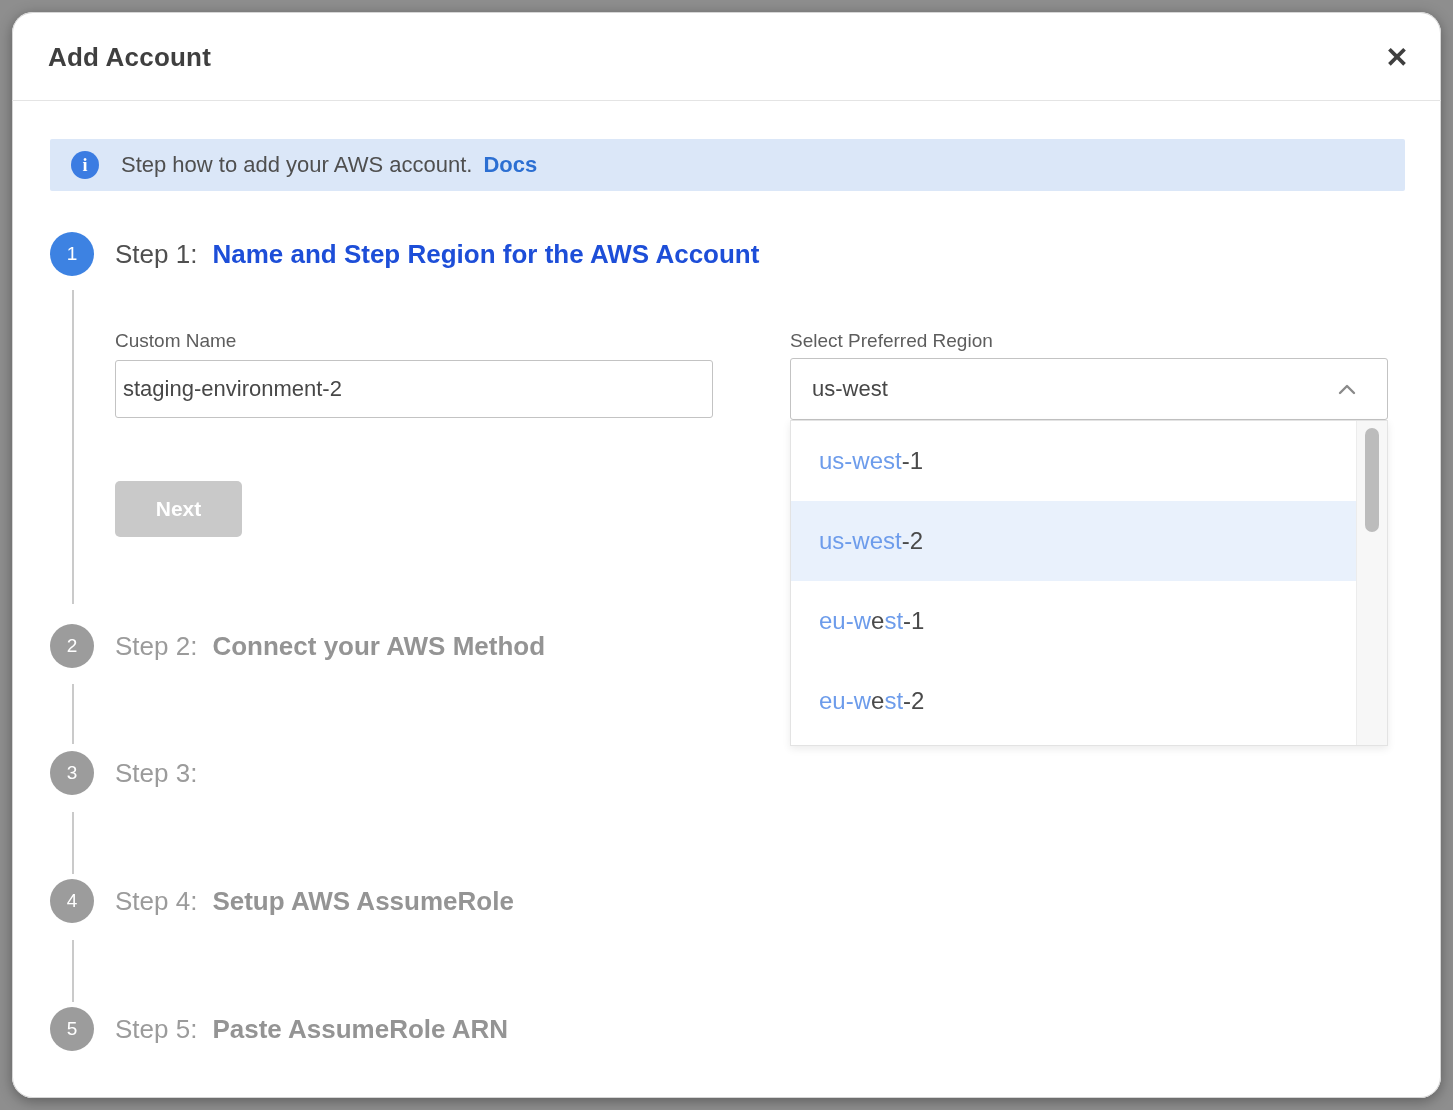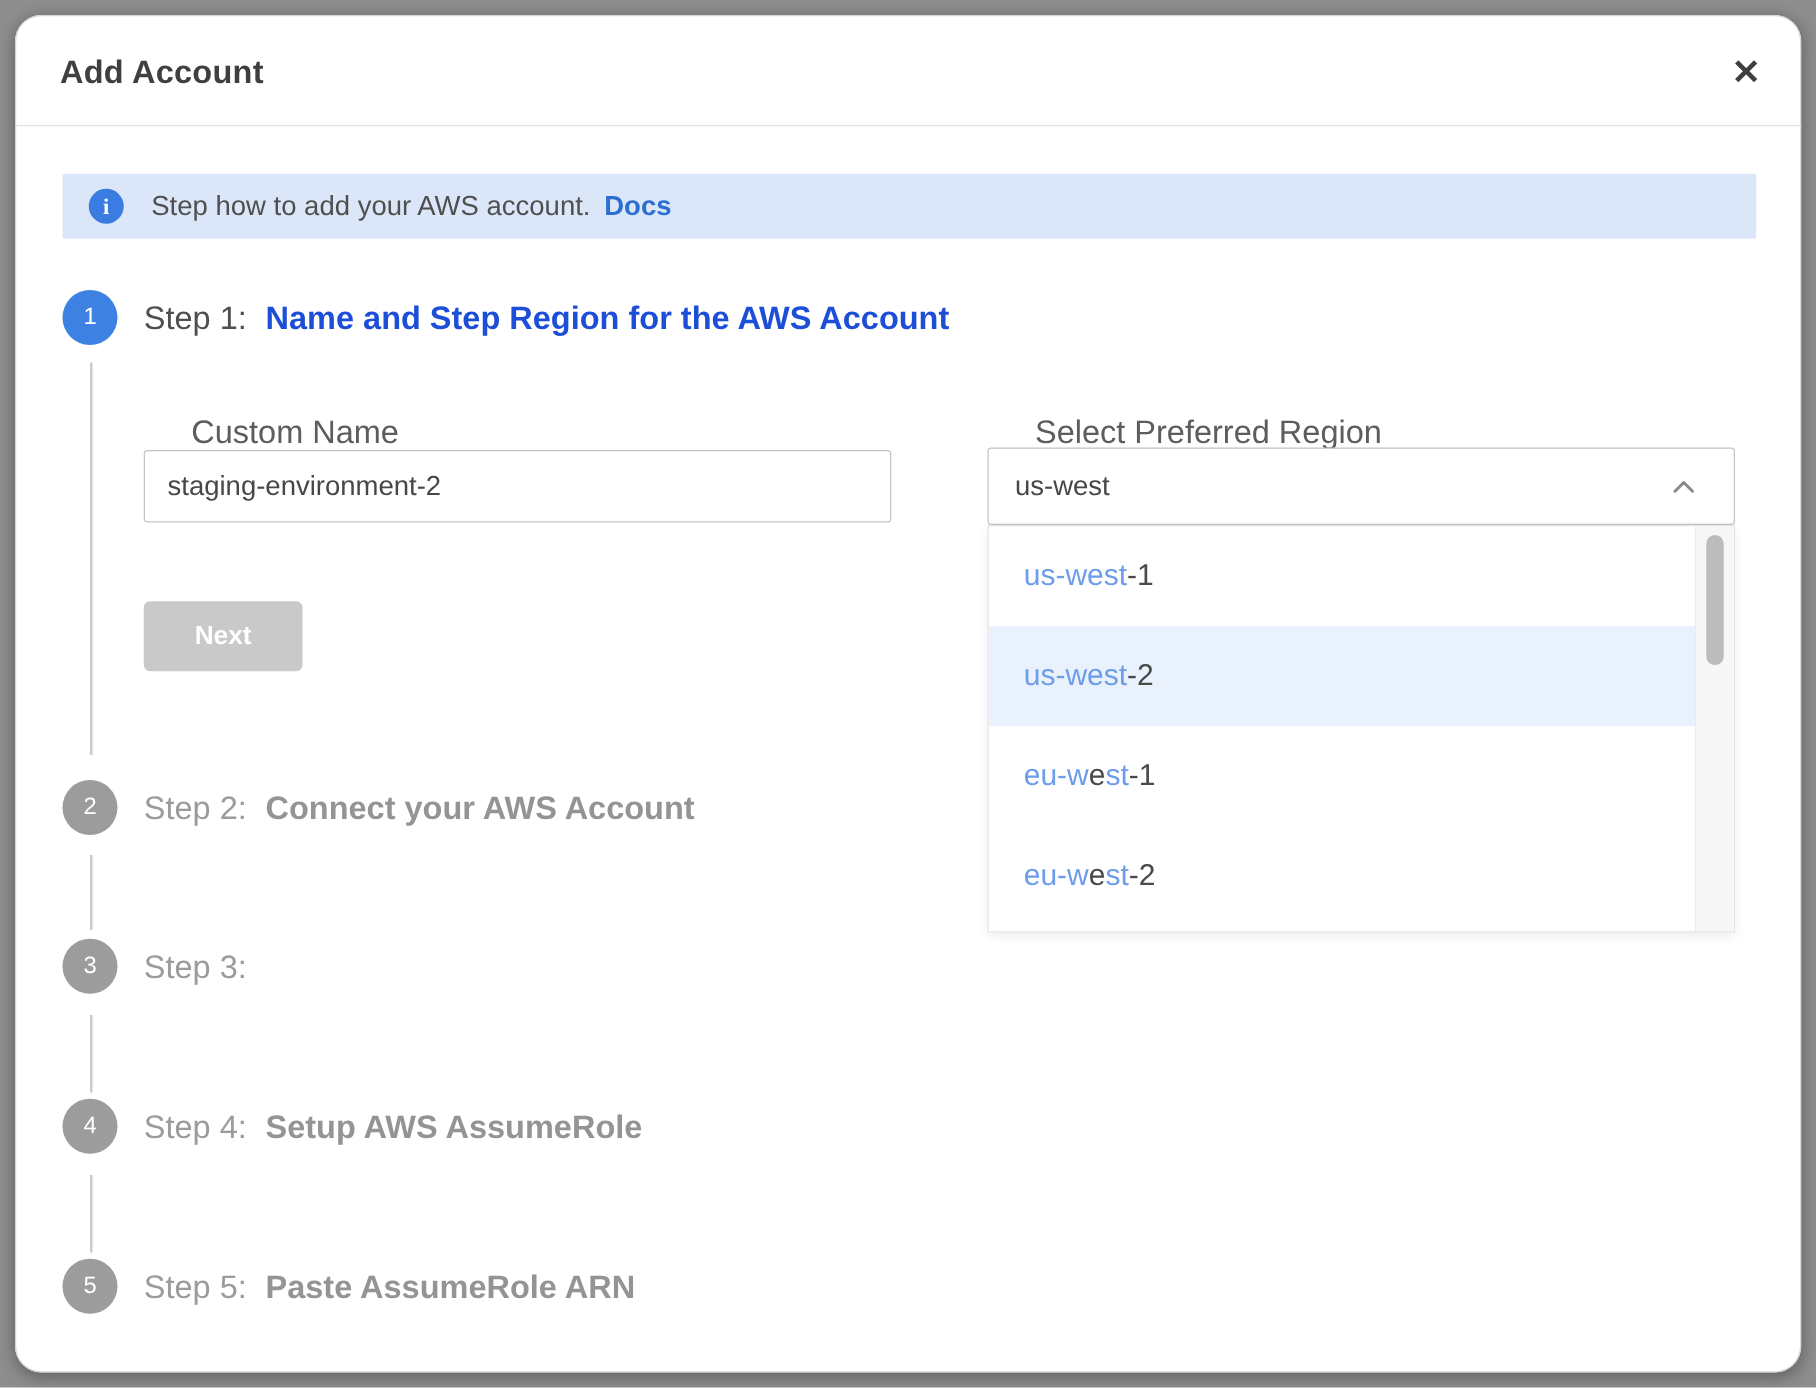--- a/index.html
+++ b/index.html
@@ -52,26 +52,26 @@
   .step-circle.inactive { background:var(--gray-circle,#9c9c9c); }
   .step-prefix { font-size:26px; font-weight:400; margin-right:15px; }
   .step-title  { font-size:26px; font-weight:700; }
   .step-row.active .step-prefix { color:#4f4f4f; }
   .step-row.active .step-title  { color:#1d4ed8; }
   .step-row.inactive .step-prefix { color:var(--gray-text,#9b9b9b); }
   .step-row.inactive .step-title  { color:#949494; }
   .vline { position:absolute; left:60px; width:2px; background:var(--line,#cacaca); }
 
   
-  .field-label { position:absolute; font-size:26px; color:var(--label,#5d5d5d);margin-left:38px; }
+  .field-label { position:absolute; font-size:19px; color:var(--label,#5d5d5d); }
   .text-input {
     position:absolute; border:1px solid var(--border,#c3c3c3); border-radius:3px;
     font-family:inherit; font-size:22px; color:#474747; background:#fff; outline:none;
   }
-  #custom-name-input { left:103px; top:348px; width:598px; height:58px; padding:0 18px; }
+  #custom-name-input { left:103px; top:348px; width:598px; height:58px; padding:0 7px; }
   .next-btn {
     position:absolute; left:103px; top:469px; width:127px; height:56px;
     background:var(--disabled,#c9c9c9); border:none; border-radius:5px;
     color:#fff; font-family:inherit; font-size:21px; font-weight:700; cursor:default;
   }
 
   
   #region-input { left:778px; top:346px; width:598px; height:62px; padding:0 46px 0 21px; }
   .chevron {
     position:absolute; left:1320px; top:363px; width:30px; height:30px;
@@ -159,21 +159,21 @@
         <span class="seg-rest">-2</span>
     </div>
     <div class="dd-track">
       <div class="dd-thumb"></div>
     </div>
   </div>
 
   <div class="step-row inactive" style="top:612px;">
     <div class="step-circle inactive">2</div>
     <span class="step-prefix">Step 2:</span>
-    <span class="step-title">Connect your AWS Account</span>
+    <span class="step-title">Connect your AWS Method</span>
   </div>
   <div class="vline" style="top:672px; height:60px;"></div>
 
   <div class="step-row inactive" style="top:739px;">
     <div class="step-circle inactive">3</div>
     <span class="step-prefix">Step 3:</span>
   </div>
   <div class="vline" style="top:800px; height:62px;"></div>
 
   <div class="step-row inactive" style="top:867px;">

